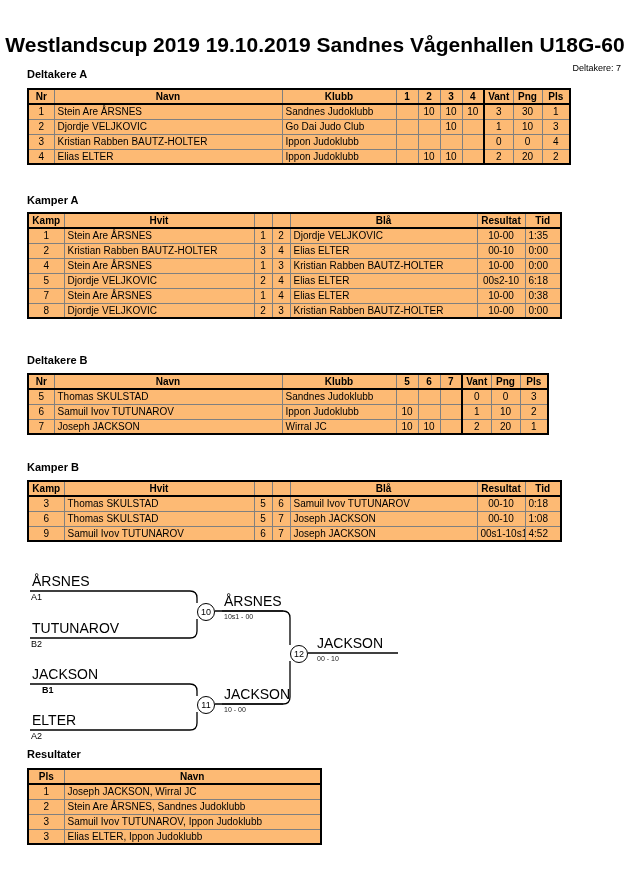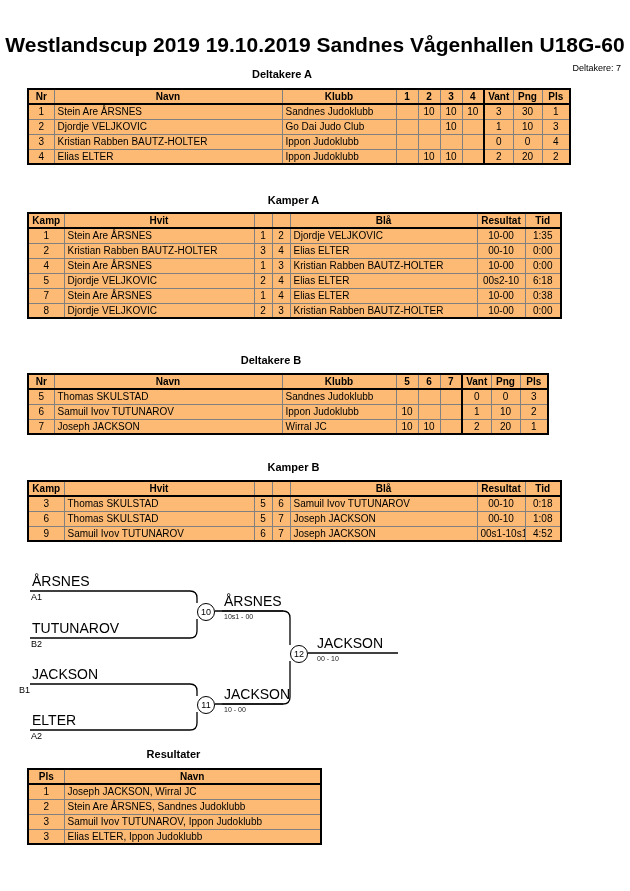--- a/index.html
+++ b/index.html
@@ -42,21 +42,20 @@
     font-size: 9px;
     font-weight: normal;
     white-space: nowrap;
   }
 
   
   .caption {
     position: absolute;
     font-size: 11px;
     font-weight: bold;
-    text-align: center;
     white-space: nowrap;
   }
 
   
   table.grid {
     position: absolute;
     border-collapse: collapse;
     font-size: 10px;
     background: #fdba74;
     table-layout: fixed;
@@ -75,21 +74,21 @@
     font-weight: bold;
     text-align: center;
     border-bottom: 2px solid #000000;
   }
   
   table.grid {
     border: 2px solid #000000;
   }
   .c   { text-align: center; }
   .l   { text-align: left; }
-  .r   { text-align: center; }
+  .r   { text-align: left; }
   
   .sep-left { border-left: 2px solid #000000 !important; margin-top: 32px; }
 
   
   .bracket {
     position: absolute;
     left: 0;
     top: 560px;
     width: 630px;
     height: 180px;
@@ -430,21 +429,21 @@
     <line x1="222" y1="144" x2="283" y2="144" stroke="#000" stroke-width="1"></line>
   </svg>
 
   <div class="bk-name" style="left:32px; top:13px;">ÅRSNES</div>
   <div class="bk-seed" style="left:31px; top:32px;">A1</div>
 
   <div class="bk-name" style="left:32px; top:60px;">TUTUNAROV</div>
   <div class="bk-seed" style="left:31px; top:79px;">B2</div>
 
   <div class="bk-name" style="left:32px; top:106px;">JACKSON</div>
-  <div class="bk-seed" style="left:19px; top:125px;">B1</div>
+  <div class="bk-seed" style="left:42px; top:125px;font-weight:bold;">B1</div>
 
   <div class="bk-name" style="left:32px; top:152px;">ELTER</div>
   <div class="bk-seed" style="left:31px; top:171px;">A2</div>
 
   <div class="bk-num" style="left:197px; top:43px;">10</div>
   <div class="bk-name" style="left:224px; top:33px;">ÅRSNES</div>
   <div class="bk-score" style="left:224px; top:53px;">10s1 - 00</div>
 
   <div class="bk-num" style="left:197px; top:136px;">11</div>
   <div class="bk-name" style="left:224px; top:126px;">JACKSON</div>

